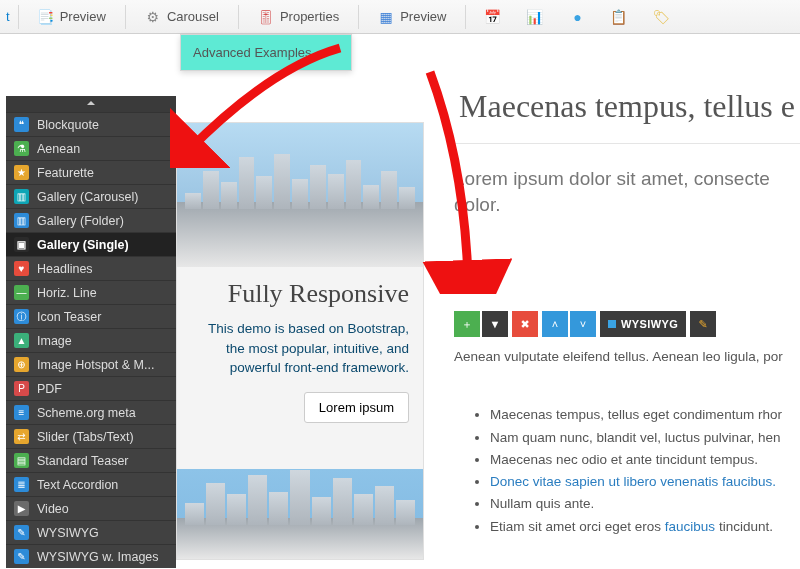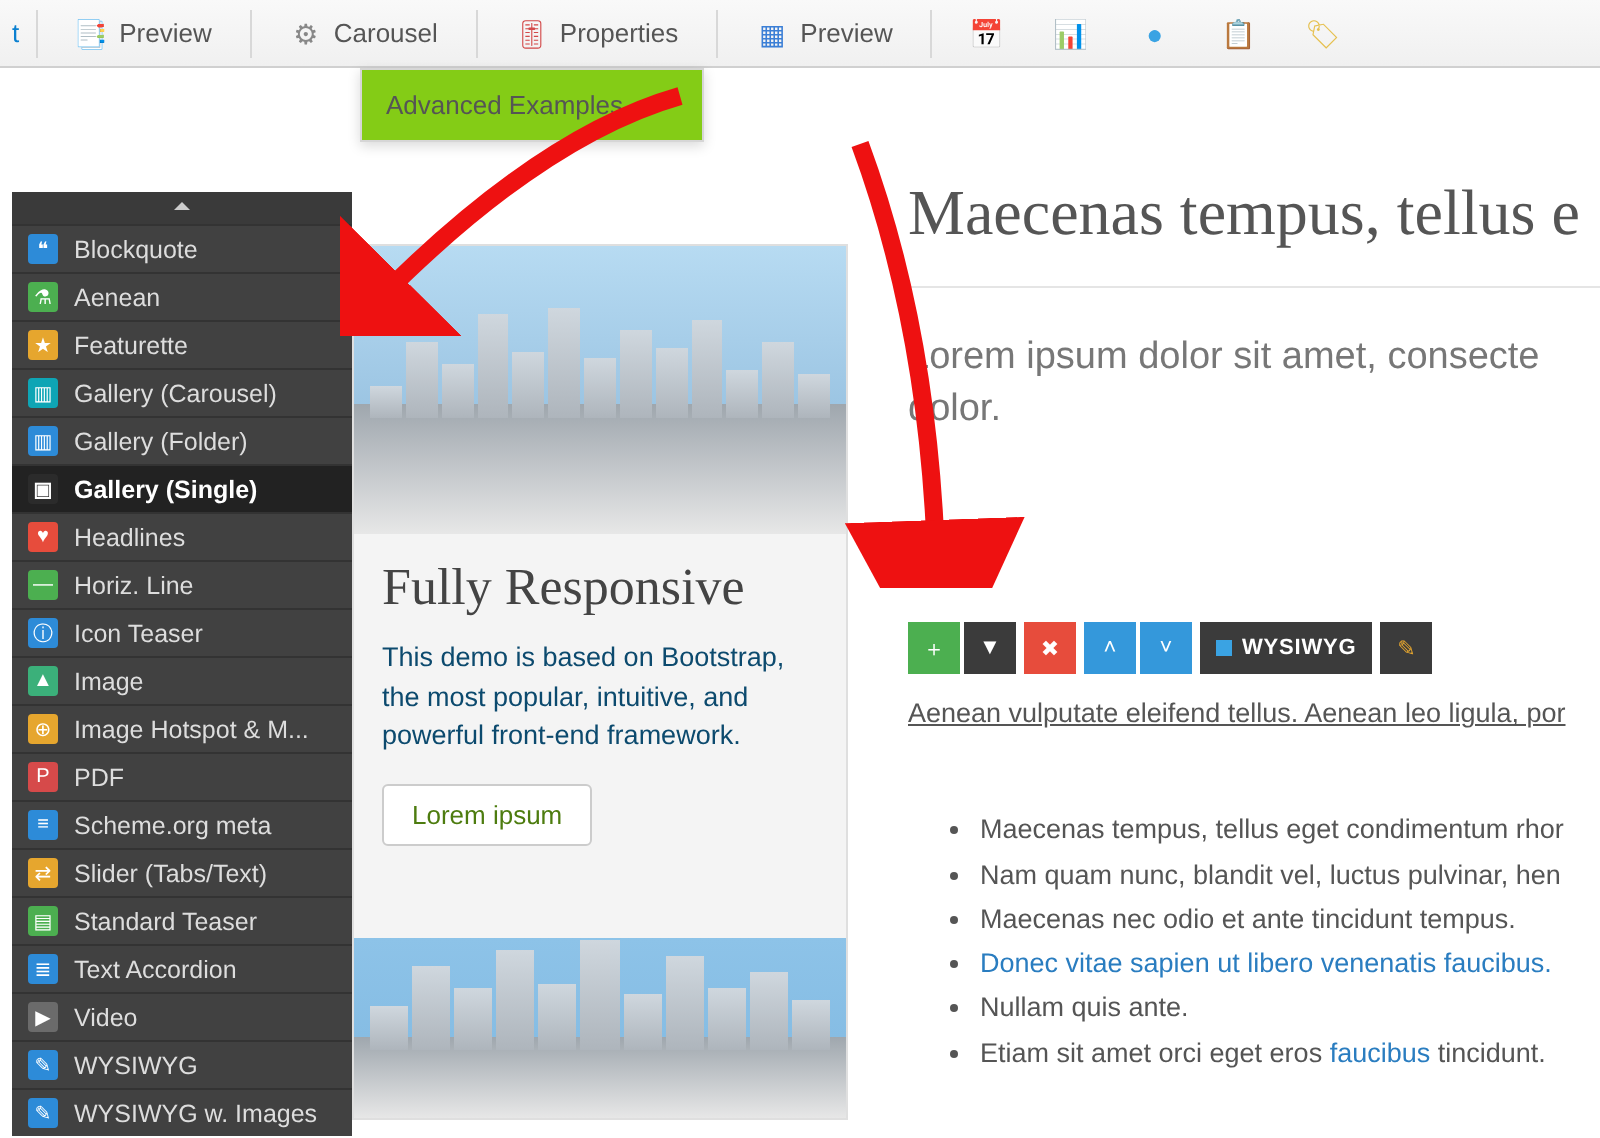--- a/index.html
+++ b/index.html
@@ -6,21 +6,21 @@
 body { font-family: Arial, Helvetica, sans-serif; font-size: 13px; color: #333; background: #fff; width: 800px; height: 569px; overflow: hidden; position: relative; }
 
 
 .toolbar { display: flex; align-items: center; height: 34px; background: linear-gradient(#f9f9f9,#f0f0f0); border-bottom: 1px solid #d0d0d0; padding-left: 6px; gap: 4px; font-size: 13px; color: #555; }
 .tb-item { display: flex; align-items: center; gap: 6px; padding: 4px 10px; border: 1px solid transparent; cursor: pointer; }
 .tb-ico { width: 16px; height: 16px; display: inline-flex; align-items: center; justify-content: center; font-size: 14px; }
 .tb-sep { width: 1px; height: 24px; background: #d8d8d8; margin: 0 4px; }
 .tb-first { color: #0b80d0; font-weight: 500; }
 
 
-.menu-dd { position: absolute; left: 180px; top: 34px; width: 172px; background: #84cc16; border: 1px solid #d6d6d6; box-shadow: 0 2px 6px rgba(0,0,0,.15); padding: 4px 0; z-index: 20; }
+.menu-dd { position: absolute; left: 180px; top: 34px; width: 172px; background: #5eead4; border: 1px solid #d6d6d6; box-shadow: 0 2px 6px rgba(0,0,0,.15); padding: 4px 0; z-index: 20; }
 .menu-dd div { padding: 6px 12px; color: #555; cursor: pointer; font-size: 13px; }
 
 
 .sidebar { position: absolute; left: 6px; top: 96px; width: 170px; background: #414141; z-index: 15; }
 .sidebar .handle { height: 16px; background: #3a3a3a; text-align: center; }
 .sidebar .handle svg { fill: #ccc; }
 .sidebar ul { list-style: none; }
 .sidebar li { display: flex; align-items: center; gap: 8px; padding: 4px 8px; color: #ddd; font-size: 12.5px; border-top: 1px solid #333; cursor: pointer; white-space: nowrap; overflow: hidden; }
 .sidebar li.active { background: #222; color: #fff; font-weight: bold; }
 .sb-ico { width: 15px; height: 15px; display: inline-flex; align-items: center; justify-content: center; border-radius: 2px; font-size: 10px; color: #fff; flex: 0 0 15px; }
@@ -29,39 +29,39 @@
 .content { position: absolute; left: 176px; top: 88px; right: 0; bottom: 0; }
 
 
 .card { position: absolute; left: 0; top: 34px; width: 248px; background: #f4f4f4; border: 1px solid #dfdfdf; }
 .card .img { height: 144px; background: linear-gradient(to bottom,#a7cfeb 0%,#9bc7e6 55%,#9fa7ae 55%,#e7e7e7 100%); position: relative; }
 .card .img .sky { position: absolute; inset: 0 0 45% 0; background: linear-gradient(#b7dbf2,#9cc5e3); }
 .card .buildings { position: absolute; left: 0; right: 0; bottom: 40%; height: 55px; display: flex; align-items: flex-end; gap: 2px; padding: 0 8px; }
 .card .buildings span { flex: 1; background: linear-gradient(#cfd7de,#aeb5bc); }
 .card .img2 { height: 90px; margin-top: 28px; background: linear-gradient(to bottom,#8dc3e8 0%,#86bde4 55%,#9fa7ae 55%,#e7e7e7 100%); position: relative; overflow: hidden; }
 .card .img2 .buildings{bottom:38%;}
-.card .pad { padding: 12px 14px 18px; text-align: left; }
+.card .pad { padding: 12px 14px 18px; text-align: right; }
 .card h2 { font-family: Georgia, 'Times New Roman', serif; font-weight: normal; font-size: 26px; color: #444; margin-bottom: 10px; }
 .card p { font-size: 13.5px; color: #0c4a6e; line-height: 1.45; margin-bottom: 14px; }
-.card .btn { display: inline-block; border: 1px solid #ccc; background: #fff; padding: 7px 14px; color: #4d7c0f; font-size: 13px; border-radius: 3px; cursor: pointer; }
+.card .btn { display: inline-block; border: 1px solid #ccc; background: #fff; padding: 7px 14px; color: #000000; font-size: 13px; border-radius: 3px; cursor: pointer; }
 
 
 .article { position: absolute; left: 278px; top: 0; right: 0; padding-right: 0; color: #555; }
-.article h1 { font-family: Georgia, 'Times New Roman', serif; font-weight: normal; font-size: 32px; color: #555; white-space: nowrap; margin-bottom: 18px; }
+.article h1 { font-family: Georgia, 'Times New Roman', serif; font-weight: normal; font-size: 32px; color: #555; white-space: nowrap; margin-bottom: 18px; text-align: center; }
 .article hr { border: none; border-top: 1px solid #e5e5e5; margin-bottom: 22px; }
 .article .lead { font-size: 19px; color: #777; line-height: 1.35; margin-bottom: 94px; white-space: nowrap; }
 .element-bar { display: flex; gap: 4px; margin-bottom: 10px; }
 .eb-btn { height: 26px; min-width: 26px; background: #3b3b3b; color: #fff; display: inline-flex; align-items: center; justify-content: center; font-size: 11px; cursor: pointer; border: none; padding: 0 6px; }
 .eb-btn.green { background: #4caf50; }
 .eb-btn.red { background: #e74c3c; }
 .eb-btn.blue { background: #3498db; }
 .eb-btn.wys { font-weight: bold; letter-spacing: .4px; padding: 0 8px; background: #3b3b3b; }
 .eb-btn.wys .dot { width: 8px; height: 8px; background: #3aa3e3; margin-right: 5px; }
 .eb-group { display: flex; gap: 2px; }
-.article .para { font-size: 13.5px; line-height: 1.45; color: #555; margin-bottom: 18px; white-space: nowrap; text-decoration: underline; }
+.article .para { font-size: 13.5px; line-height: 1.45; color: #555; margin-bottom: 18px; white-space: nowrap; }
 .article ul { margin-left: 36px; font-size: 13.5px; color: #555; line-height: 1.65; white-space: nowrap; }
 .article ul a { color: #2a7dc0; text-decoration: none; }
 
 
 .arrow { position: absolute; z-index: 40; pointer-events: none; }
 </style>
 </head>
 <body>
 
 <div class="toolbar">

